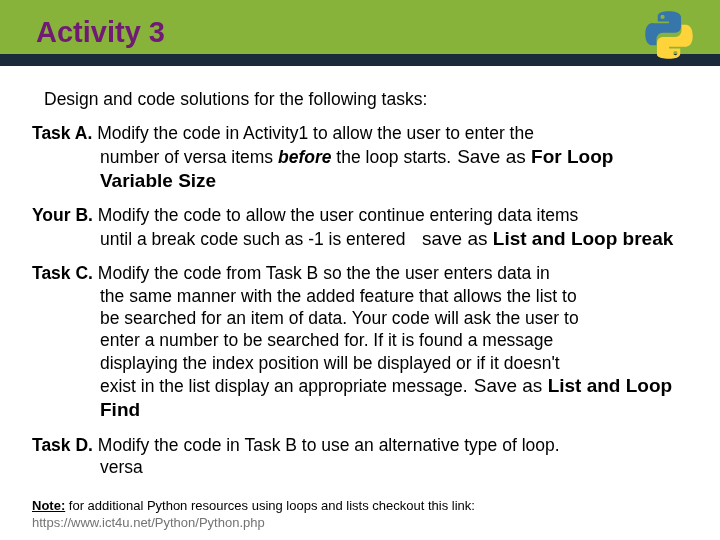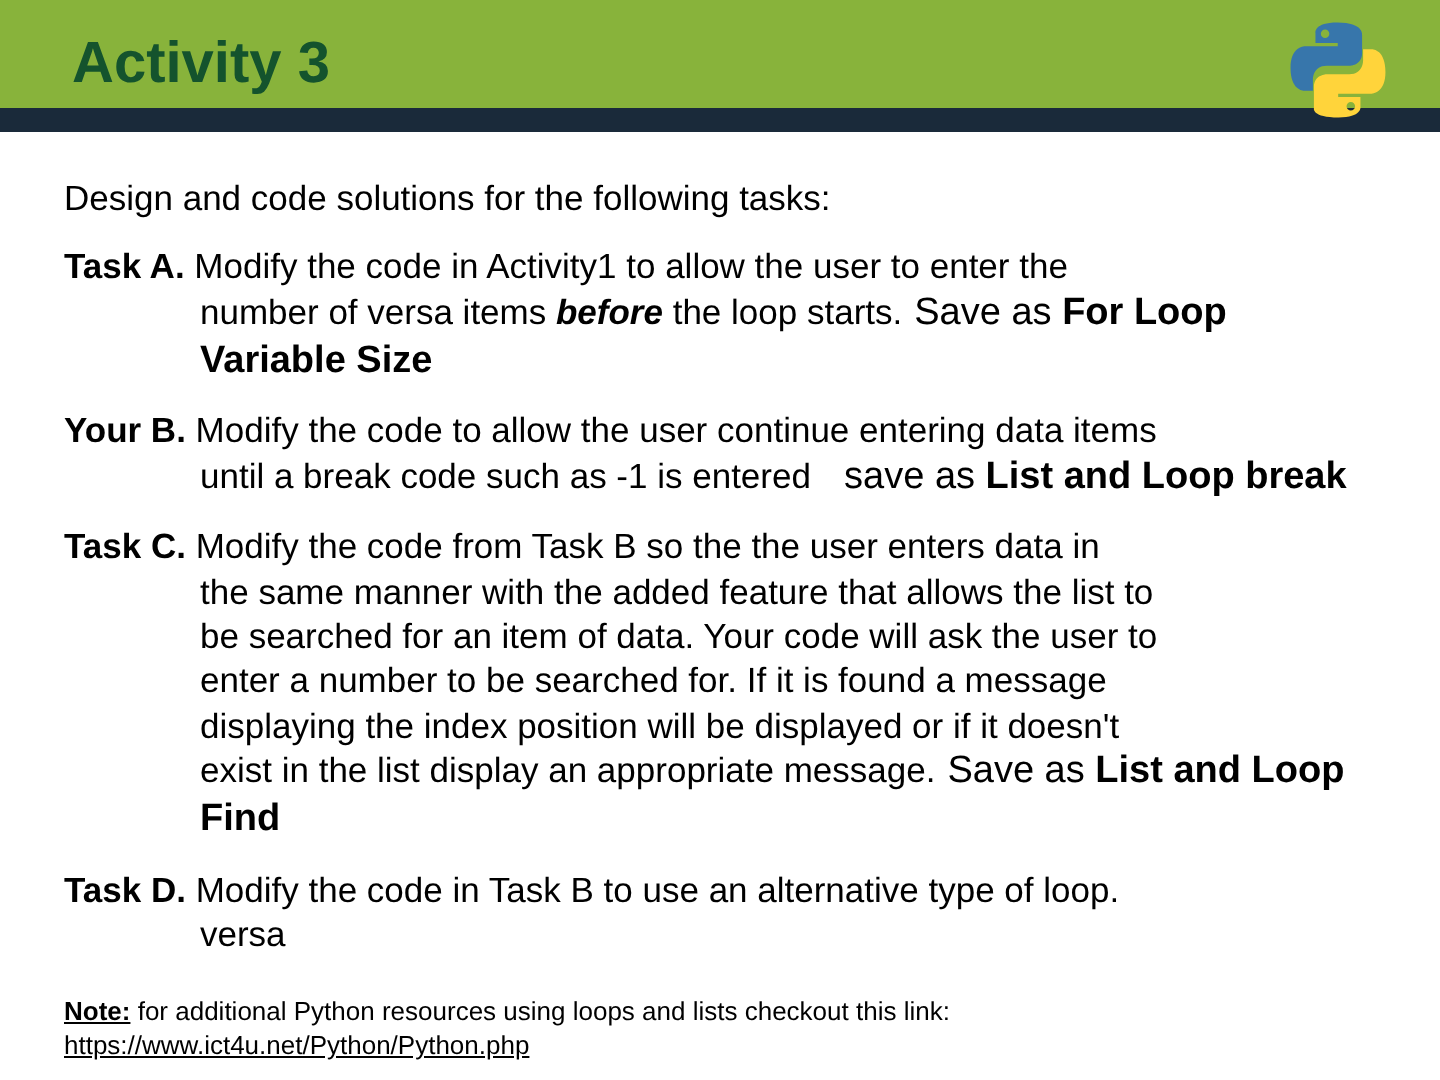--- a/index.html
+++ b/index.html
@@ -16,37 +16,38 @@
     height: 66px;
     position: relative;
     border-bottom: 12px solid #1a2a3a;
   }
   .title {
     position: absolute;
     left: 36px;
     top: 16px;
     font-size: 29px;
     font-weight: bold;
-    color: #14532d;
+    color: #701a75;
   }
   .logo {
     position: absolute;
     right: 26px;
     top: 10px;
     width: 50px;
     height: 50px;
   }
   .content {
     padding: 22px 32px 0 32px;
     font-size: 17.5px;
     line-height: 1.28;
     color: #000;
   }
   .intro {
     margin-bottom: 12px;
+    margin-left: 12px;
   }
   .task {
     margin-bottom: 11px;
     position: relative;
   }
   .task-label {
     font-weight: bold;
   }
   .indent {
     padding-left: 68px;
@@ -58,22 +59,21 @@
     padding-left: 6px;
   }
   .save-bold { font-weight: bold; }
   .bold-inline { font-weight: bold; font-style: italic; }
   .note {
     font-size: 13px;
     margin-top: 20px;
   }
   .note-label { font-weight: bold; text-decoration: underline; }
   .link {
-    color: #000000;
-    text-decoration: underline;
+    color: #737373;
     cursor: pointer;
   }
 </style>
 </head>
 <body>
 
 <div class="header-bar">
   <div class="title">Activity 3</div>
   <div class="logo">
     <svg viewBox="0 0 110 110" width="50" height="50">

